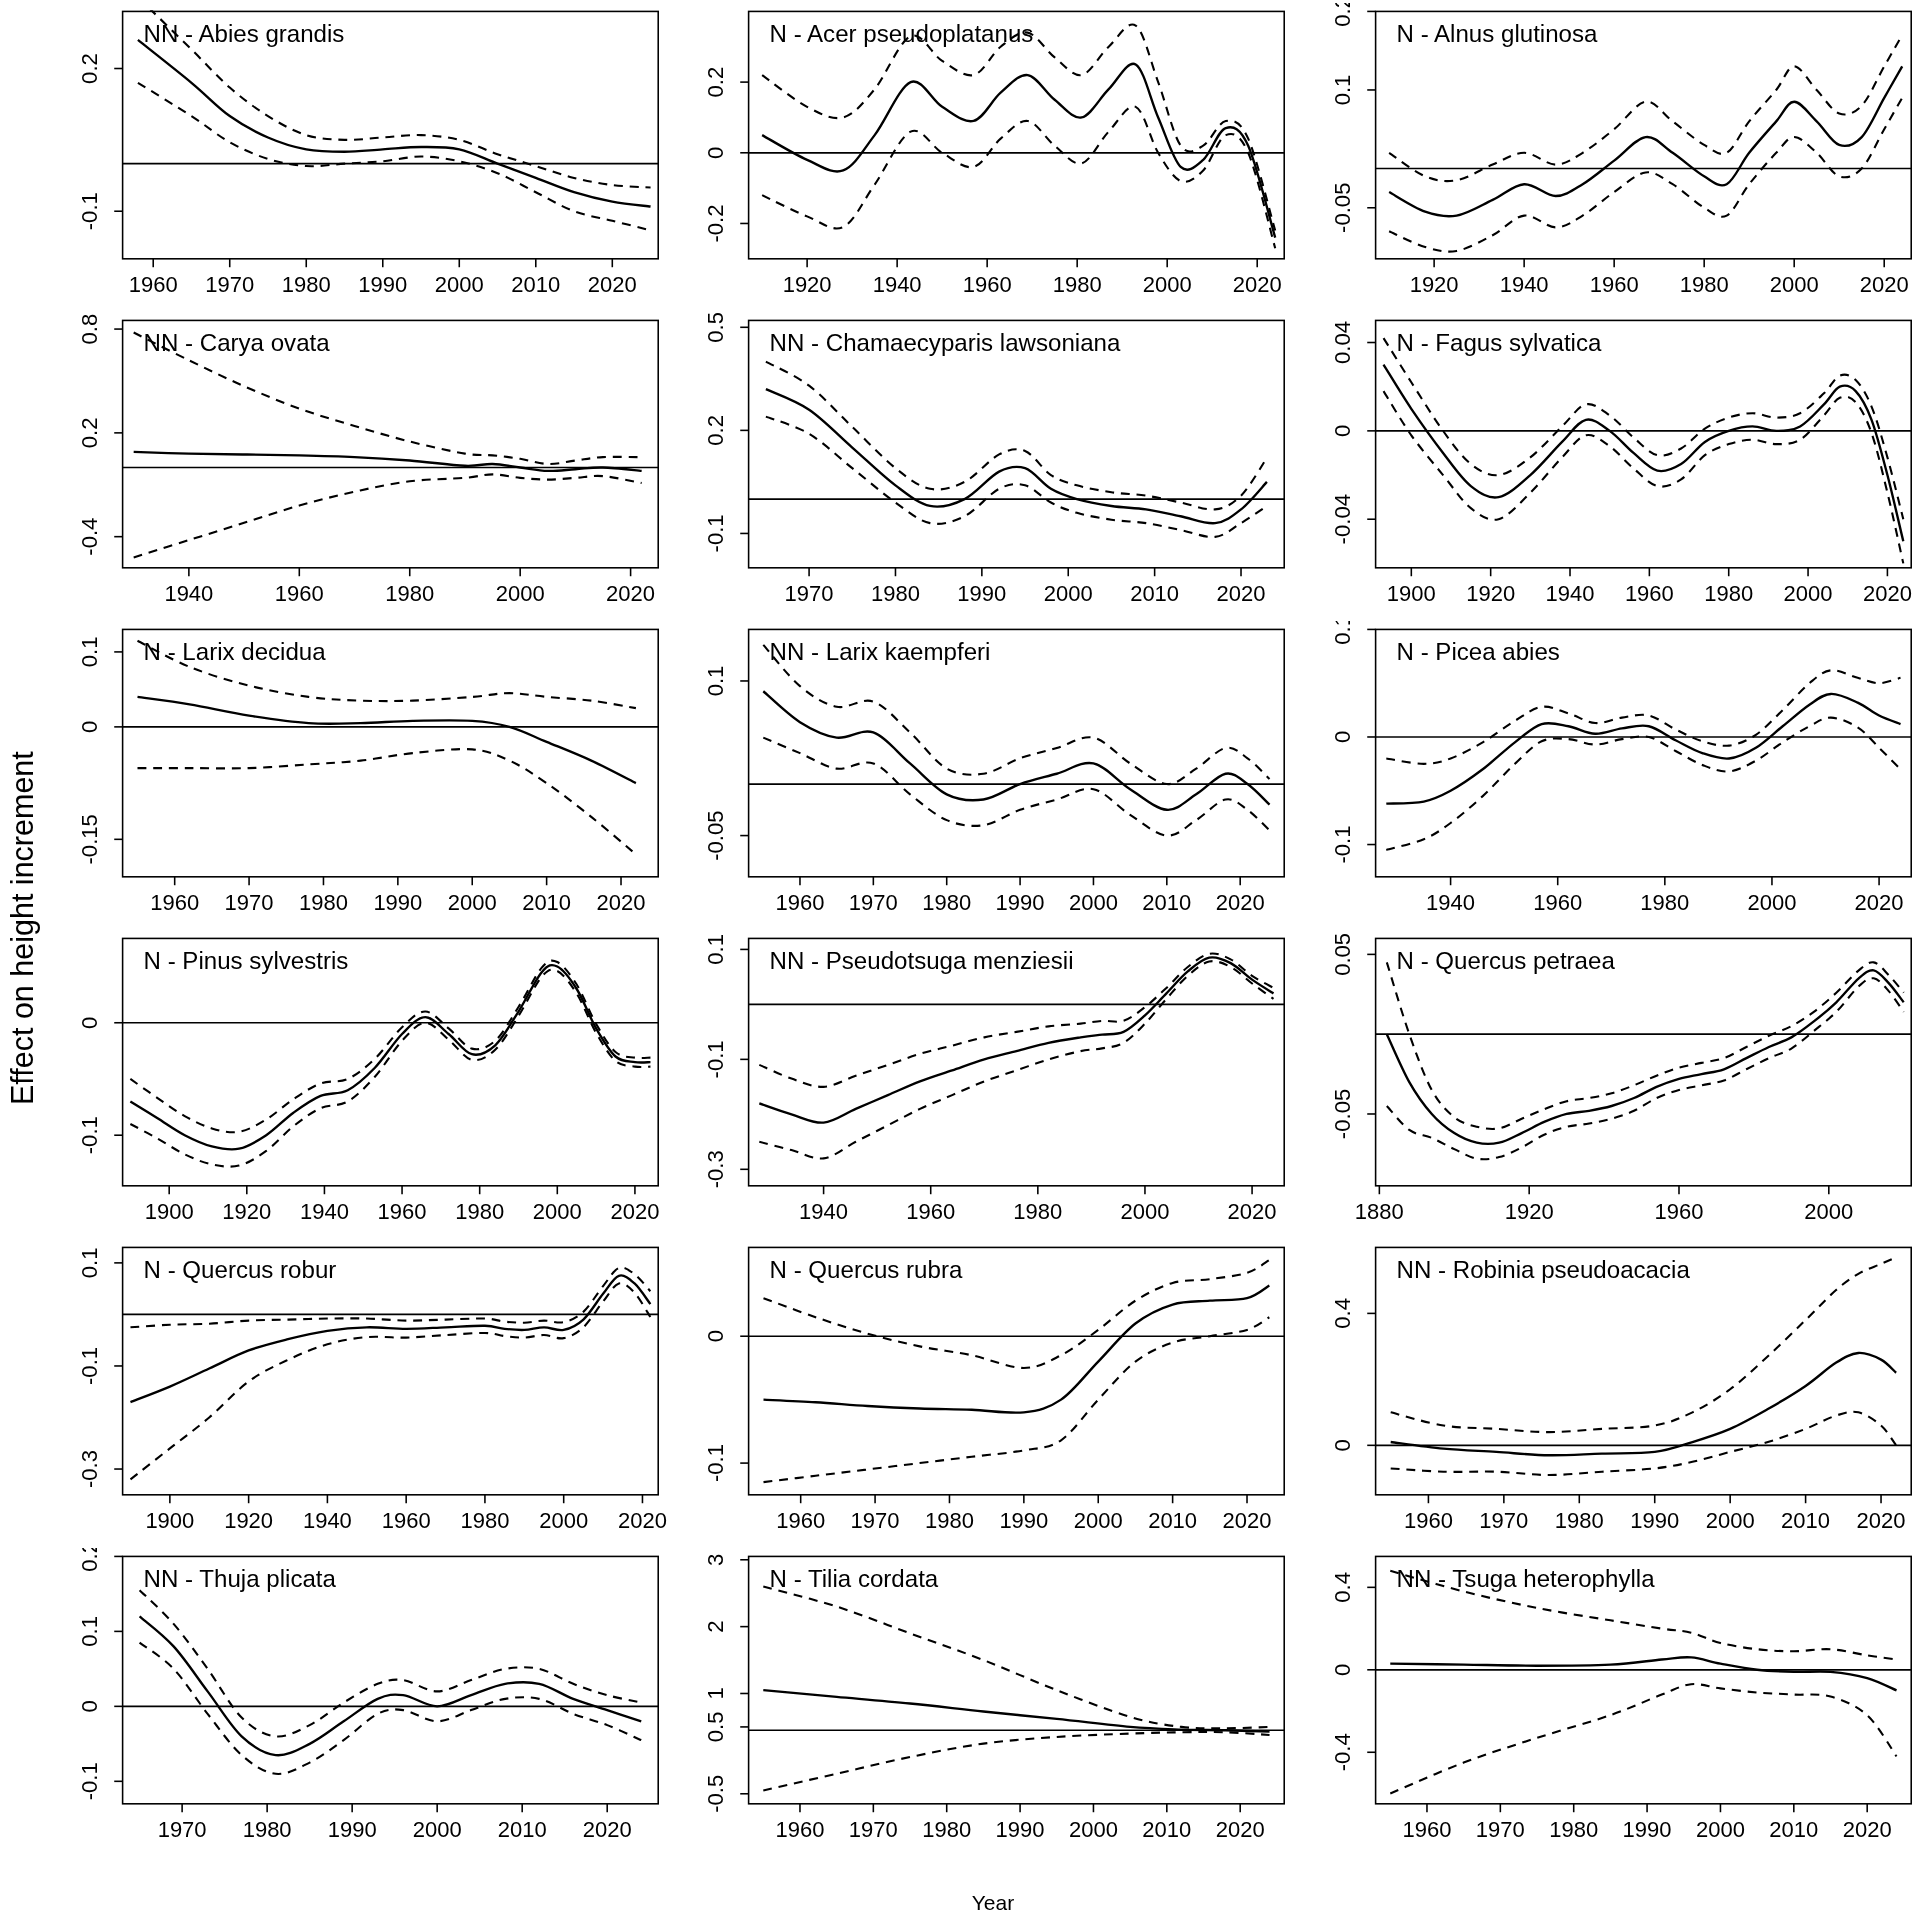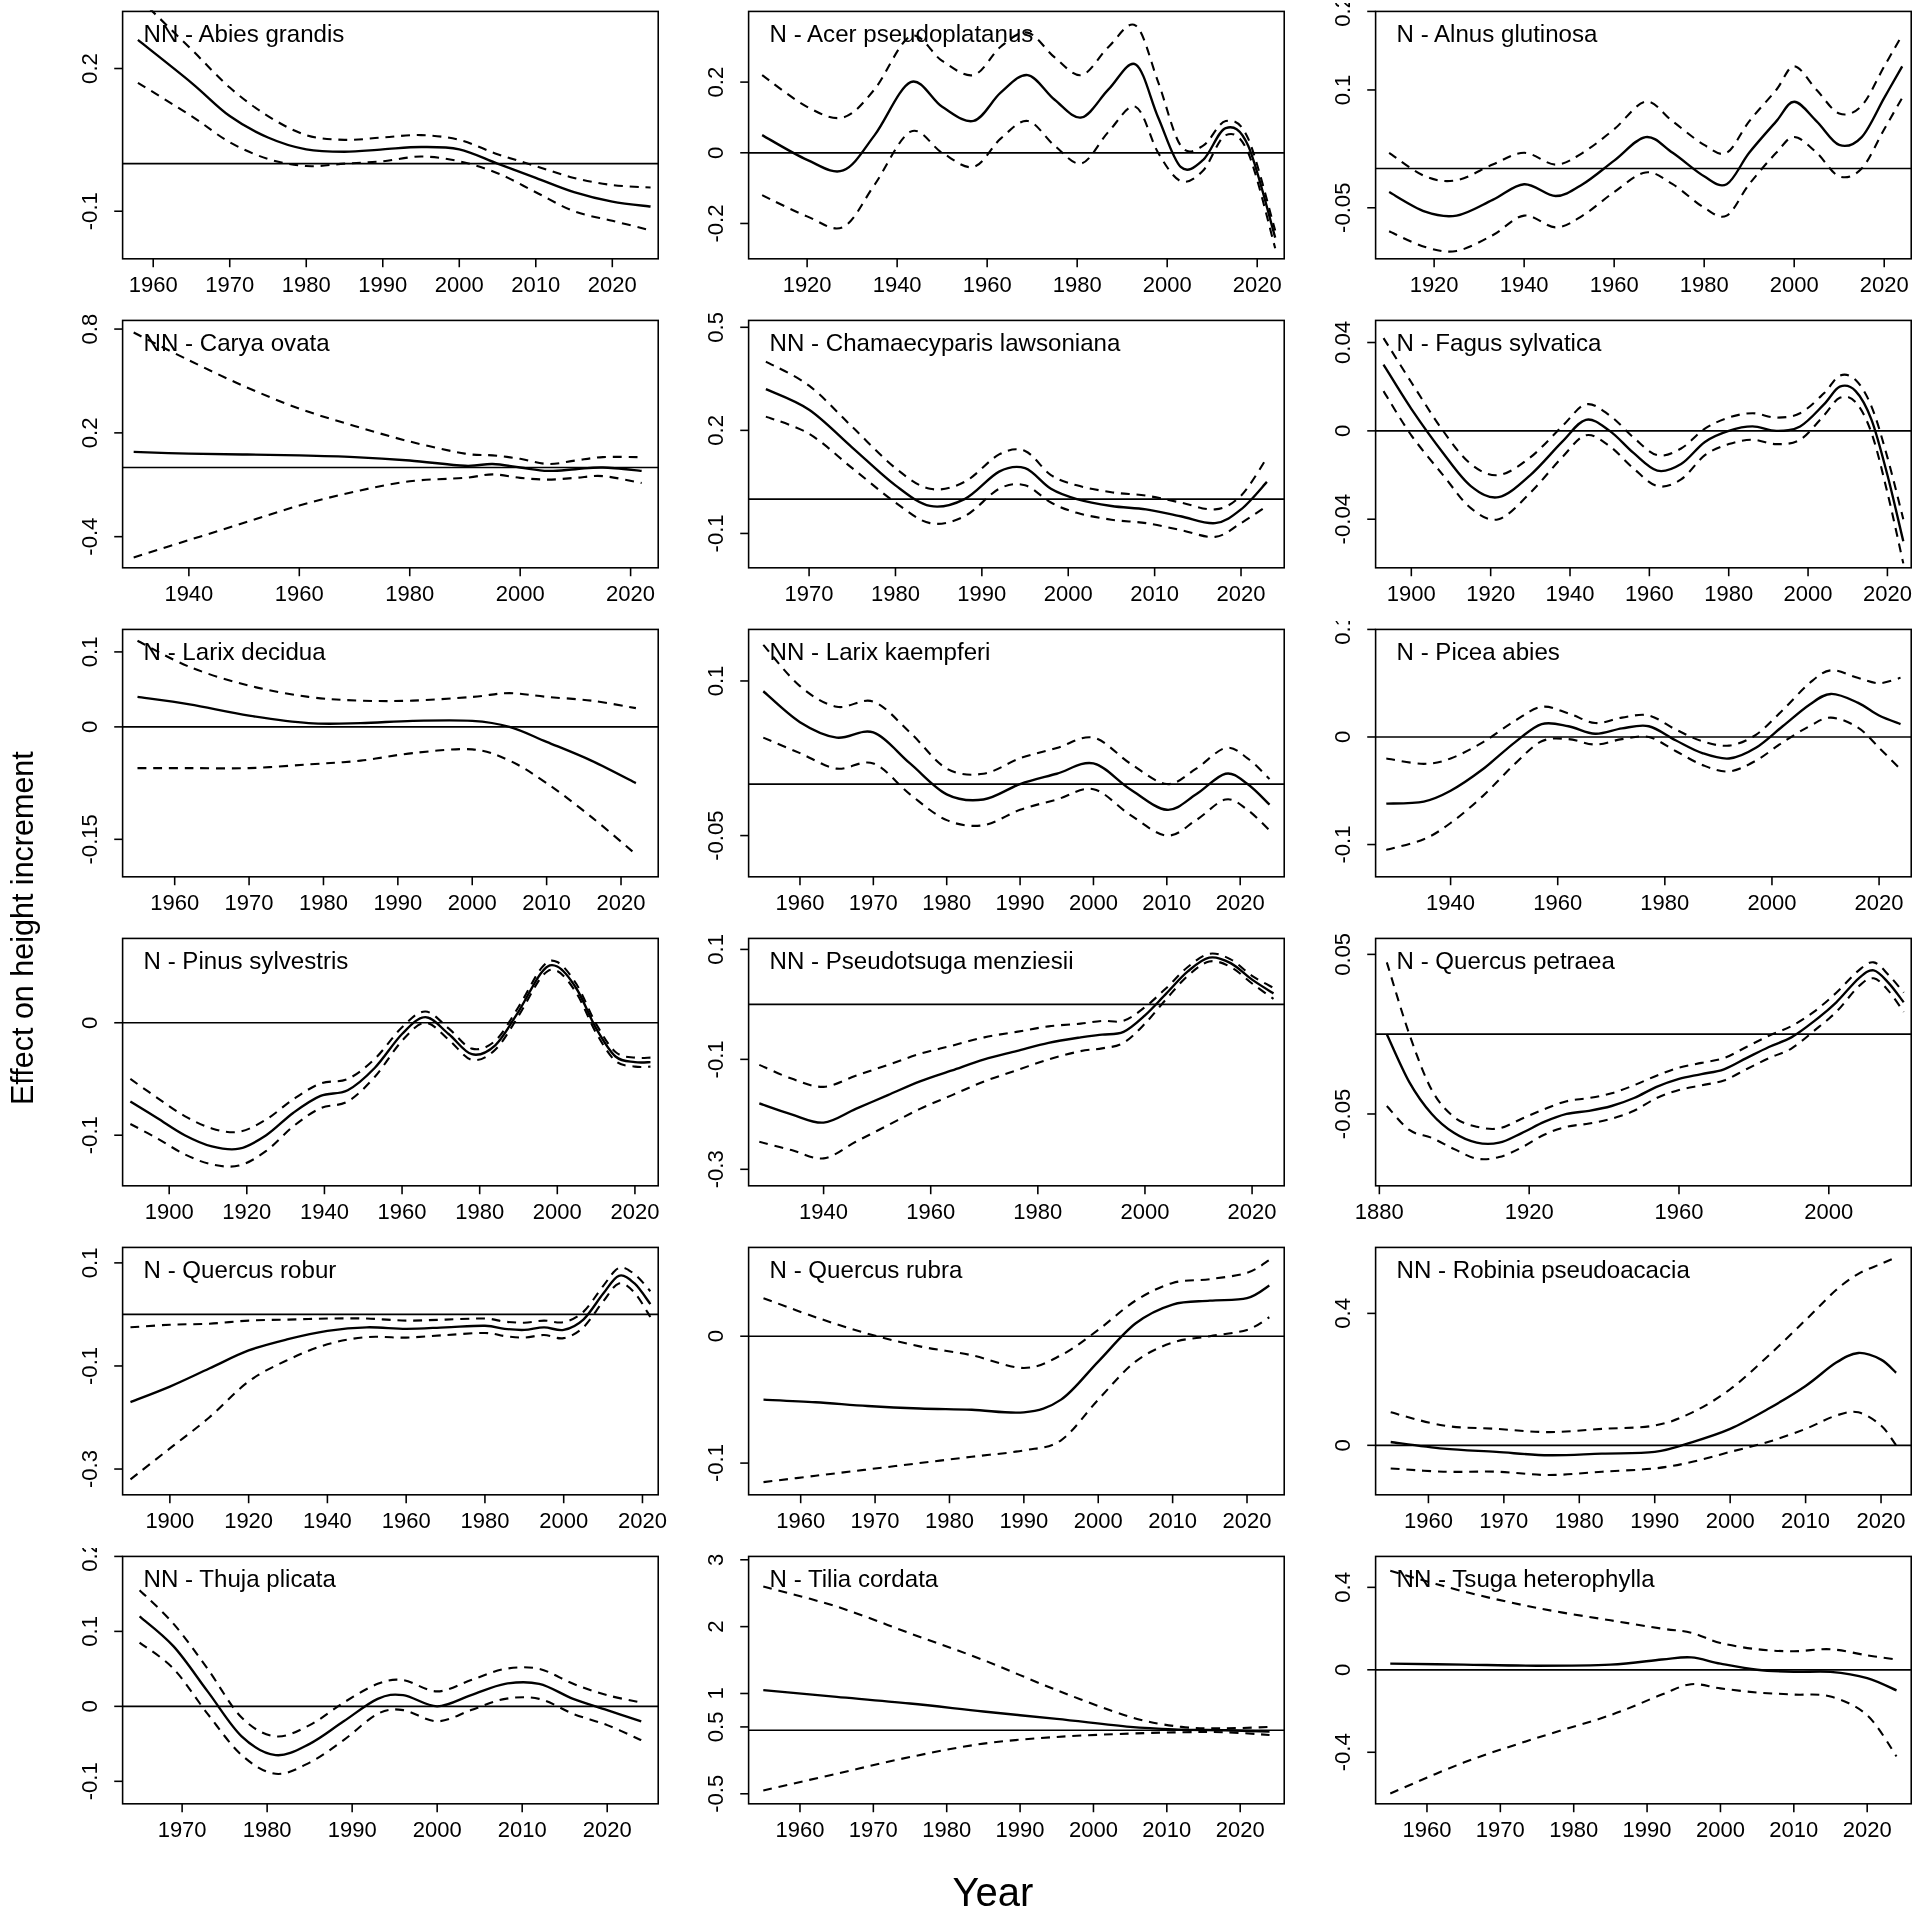--- a/index.html
+++ b/index.html
@@ -12,21 +12,21 @@
   }
   .ylabel{
     position:absolute;left:0;top:0;bottom:63px;width:44px;
     display:flex;align-items:center;justify-content:center;
     font-size:30.5px;
     writing-mode:vertical-rl;transform:rotate(180deg);
     white-space:nowrap;
   }
   .xlabel{
     position:absolute;left:60px;right:0;bottom:4.2px;
-    text-align:center;font-size:40px;
+    text-align:center;font-size:21px;
   }
   .grid{
     position:absolute;left:44px;top:3.2px;right:3.2px;bottom:62px;
     display:grid;
     grid-template-columns:repeat(3,1fr);
     grid-template-rows:repeat(6,1fr);
   }
   .panel{position:relative;}
   .panel svg{display:block;width:100%;height:100%;}
   .panel svg text{font-family:"Liberation Sans", sans-serif;fill:#000;}

